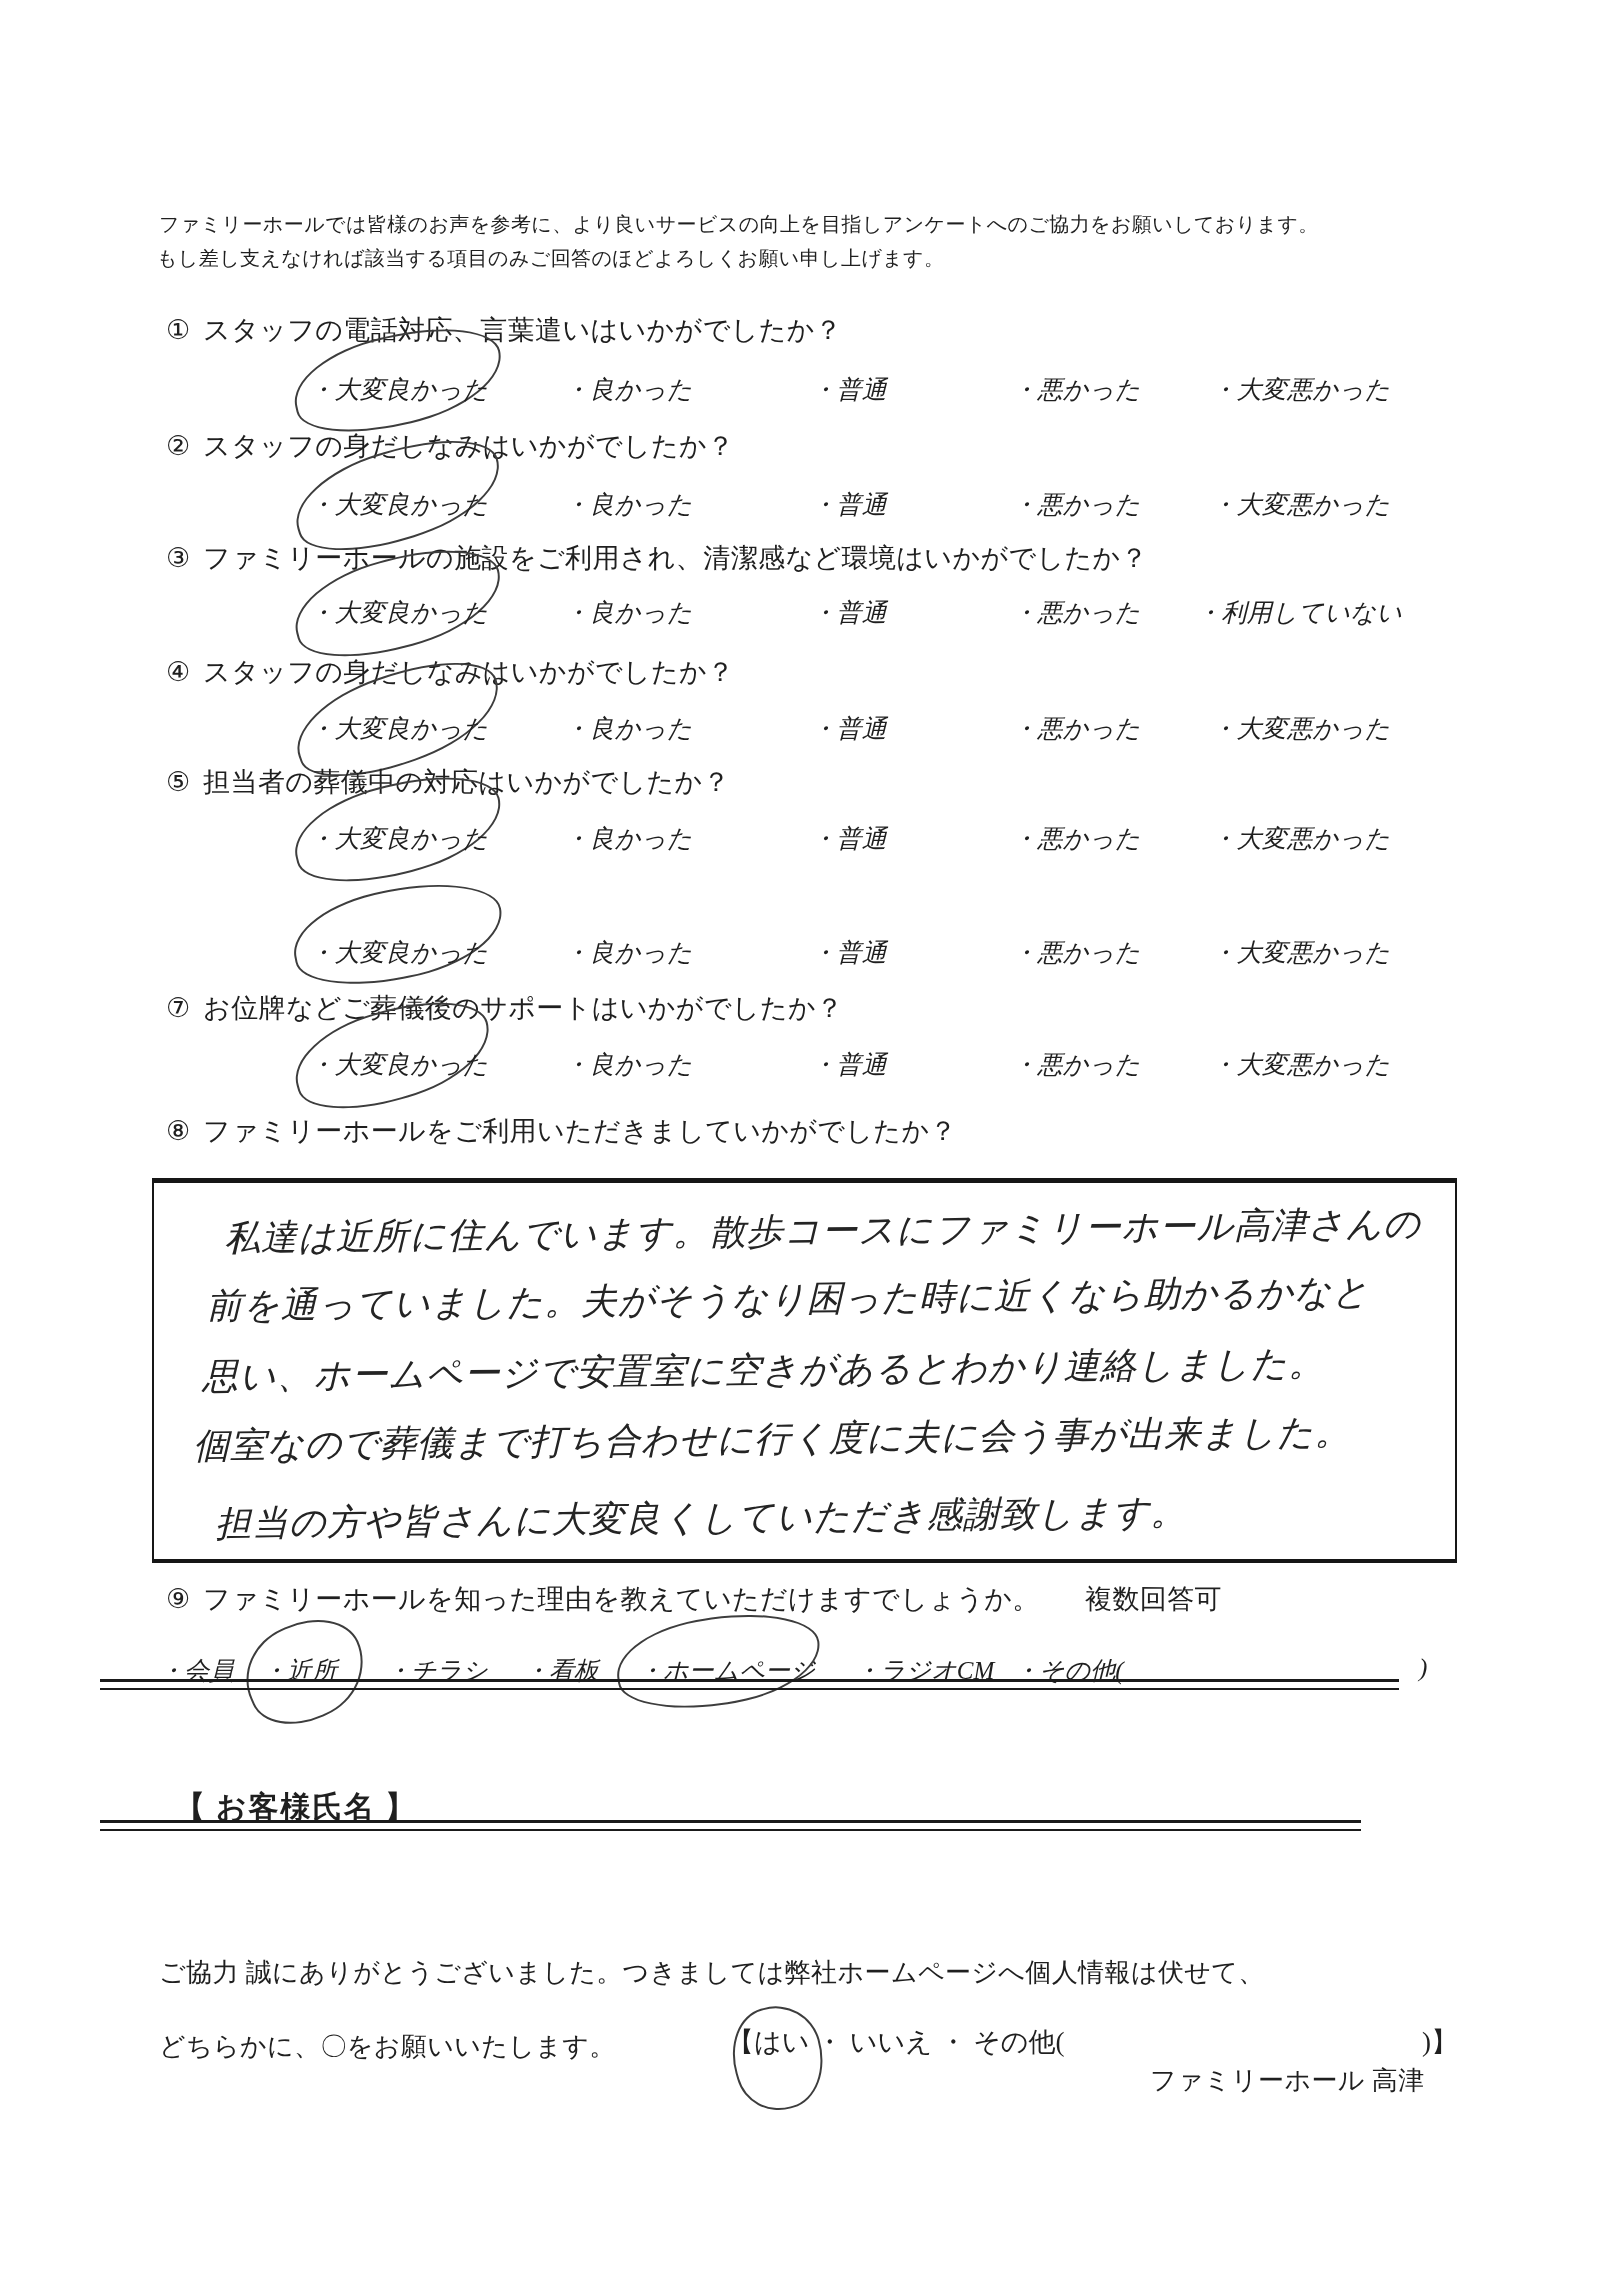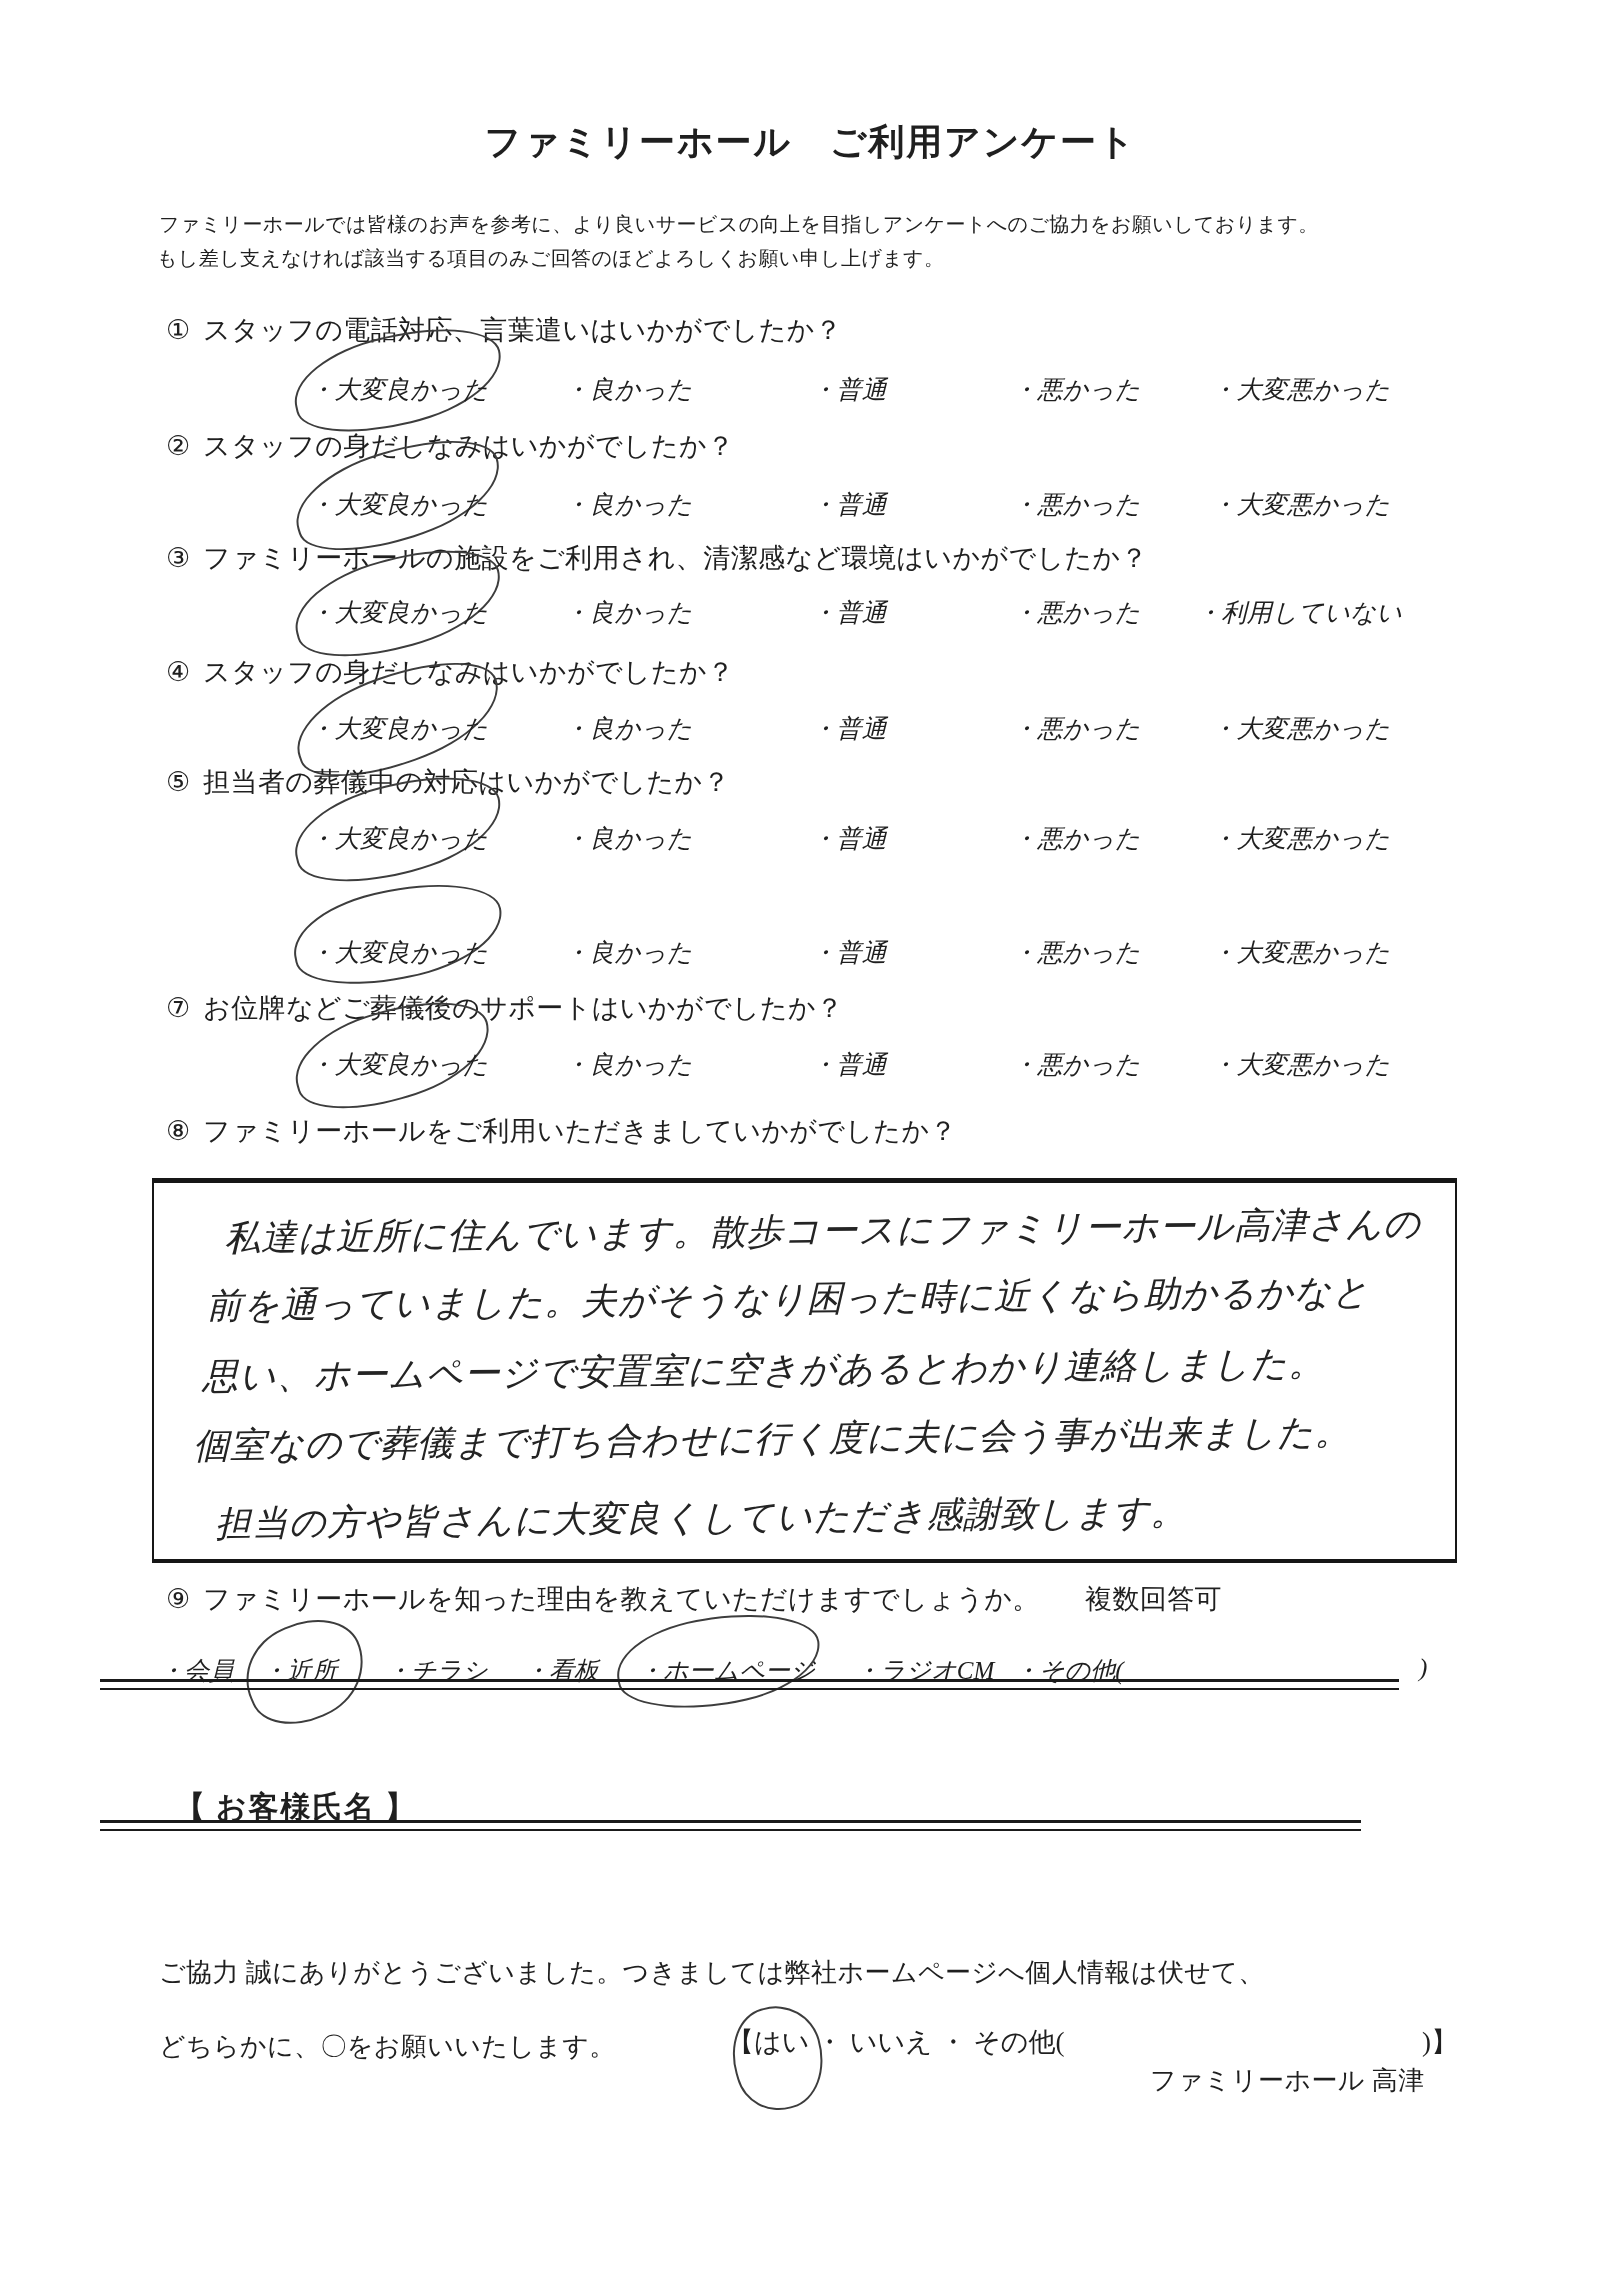--- a/index.html
+++ b/index.html
@@ -53,21 +53,20 @@
   .name-label{font-size:30px;font-weight:700;letter-spacing:1.8px;}
   .note{font-size:25px;}
   .ftr{font-size:26px;letter-spacing:0.4px;}
   .choices{font-size:27px;}
 </style>
 </head>
 <body>
 
 <div class="page">
 
-  <div class="abs title">ファミリーホール　ご利用アンケート</div>
 
   <div class="abs intro" style="left:159px;top:211px;">ファミリーホールでは皆様のお声を参考に、より良いサービスの向上を目指しアンケートへのご協力をお願いしております。</div>
   <div class="abs intro" style="left:157px;top:245px;">もし差し支えなければ該当する項目のみご回答のほどよろしくお願い申し上げます。</div>
 
   <div class="abs qline" style="left:166px;top:312px;">
     <span class="qnum">①</span><span>スタッフの電話対応、言葉遣いはいかがでしたか？</span>
   </div>
   <div class="abs opts" style="top:373px;">
     <div class="ring ring-opt"></div>
     <span class="opt c1">・大変良かった</span>

